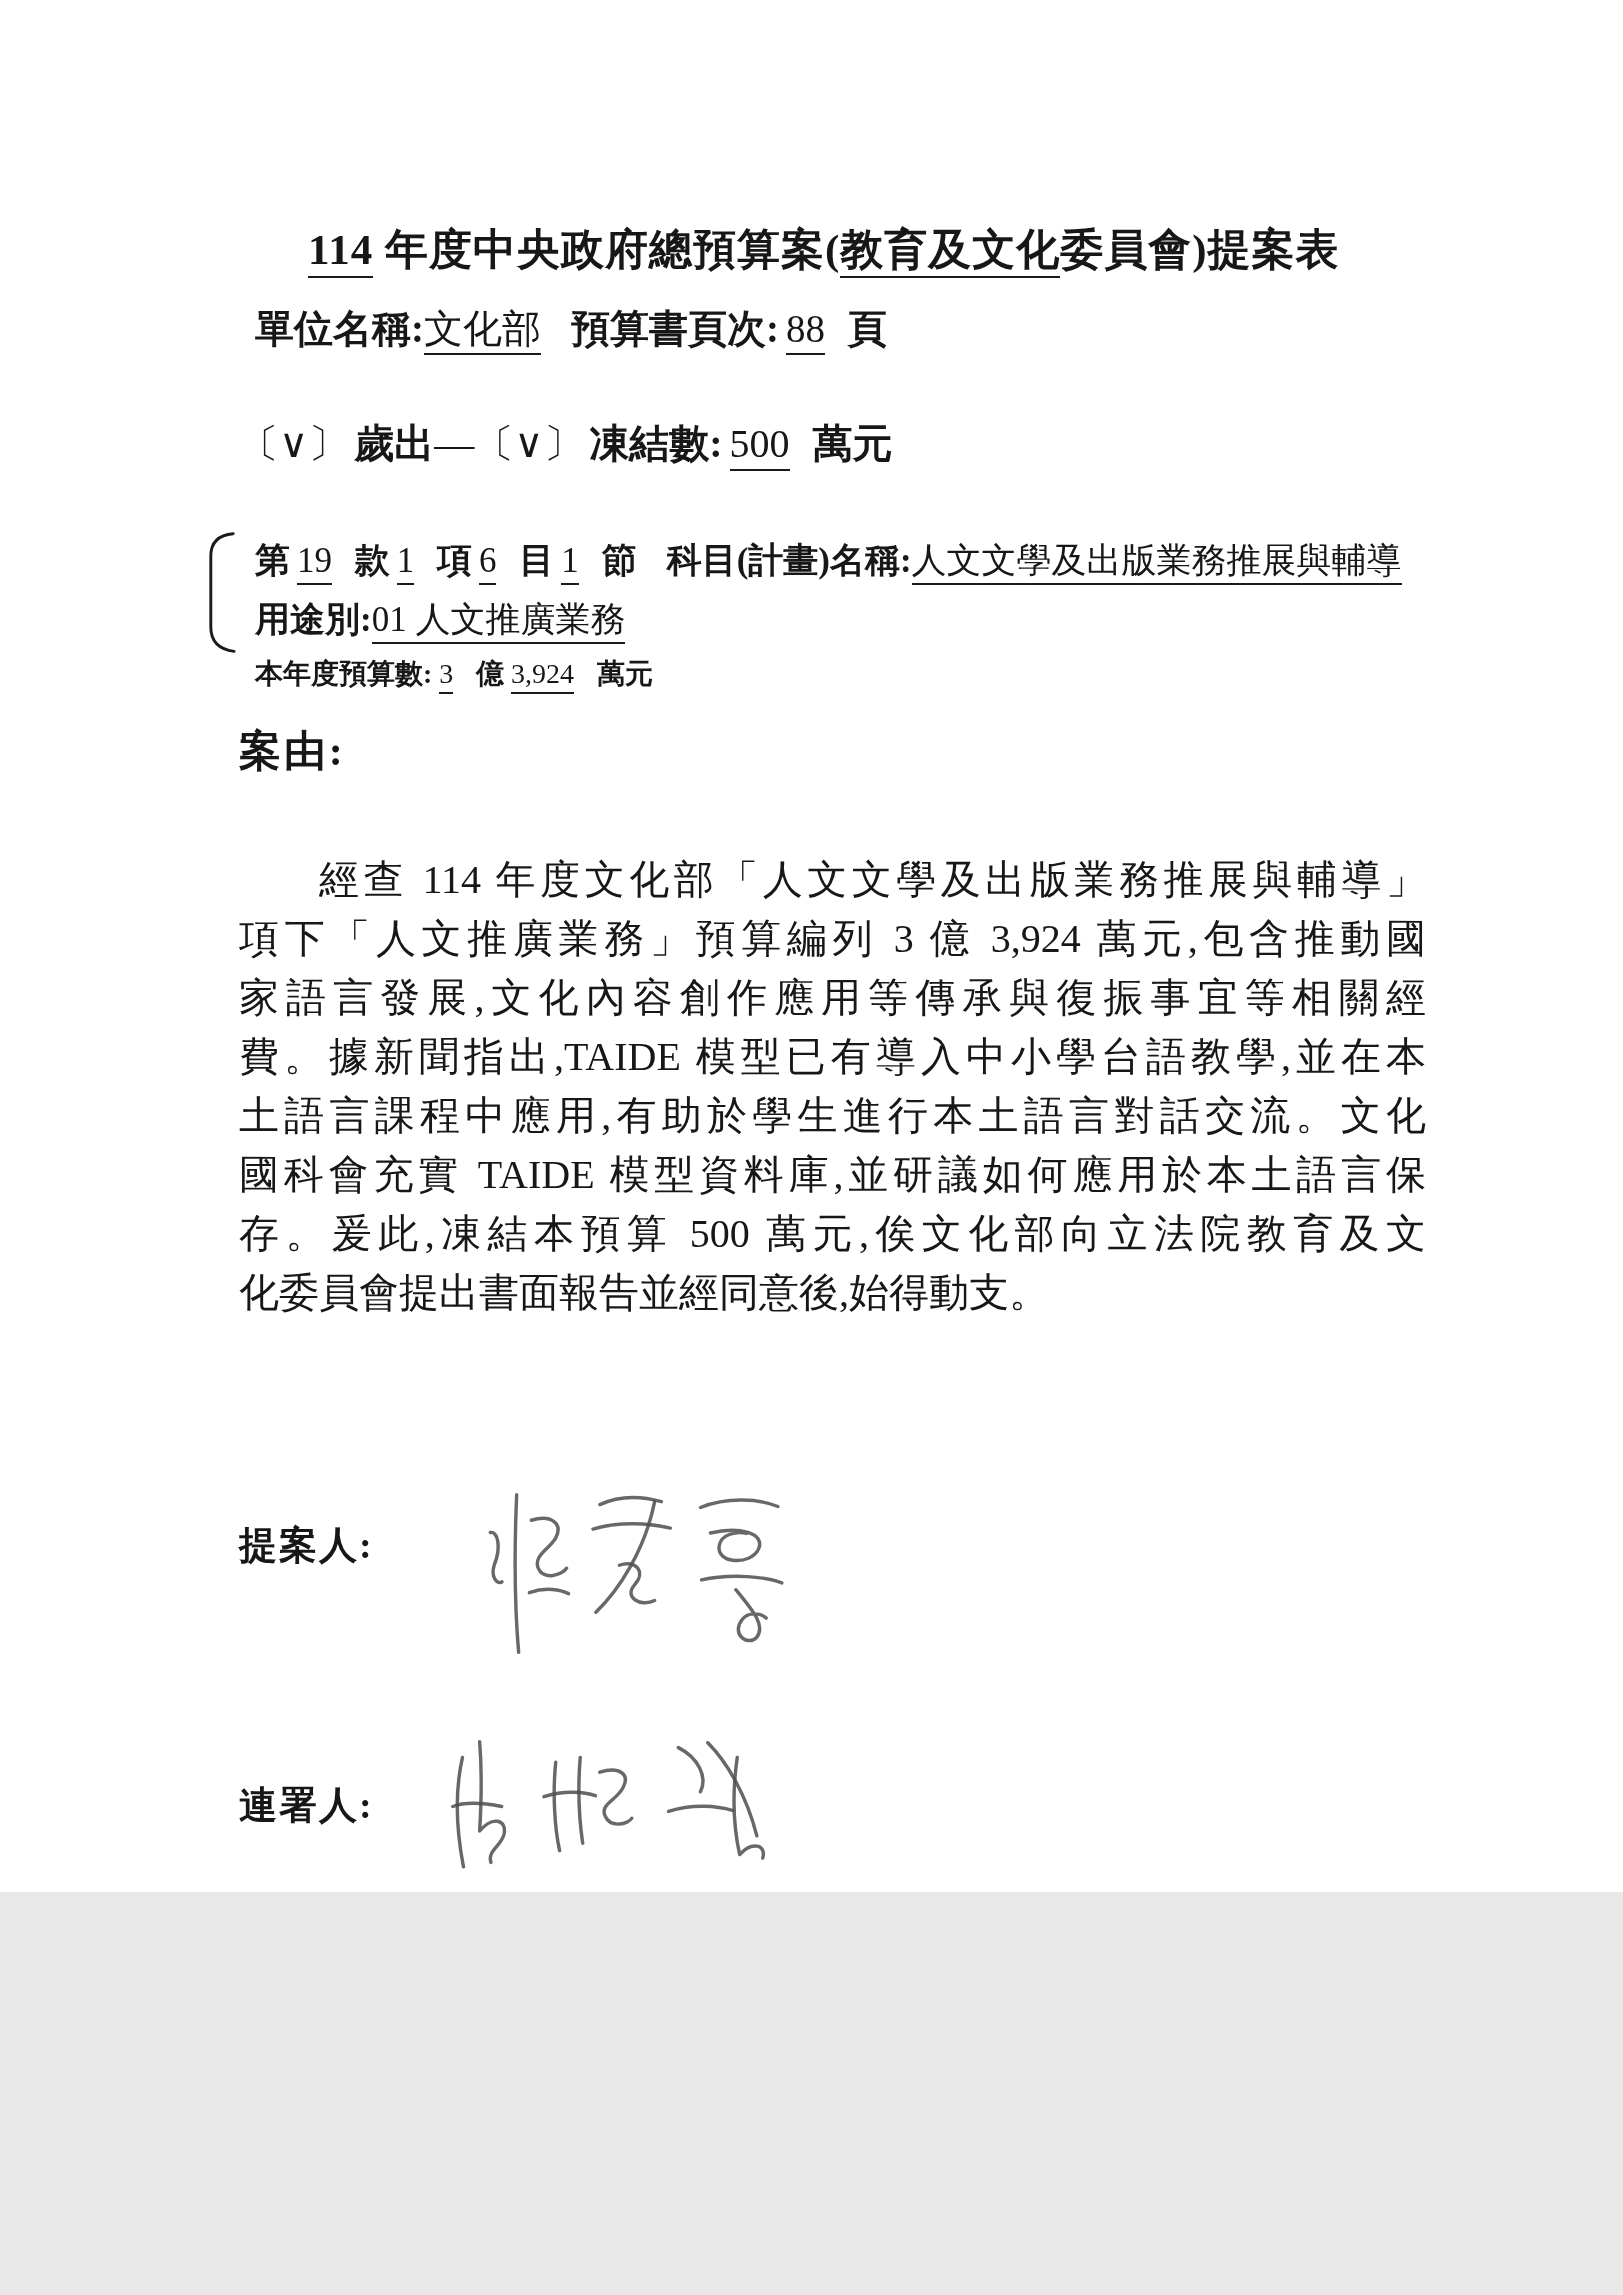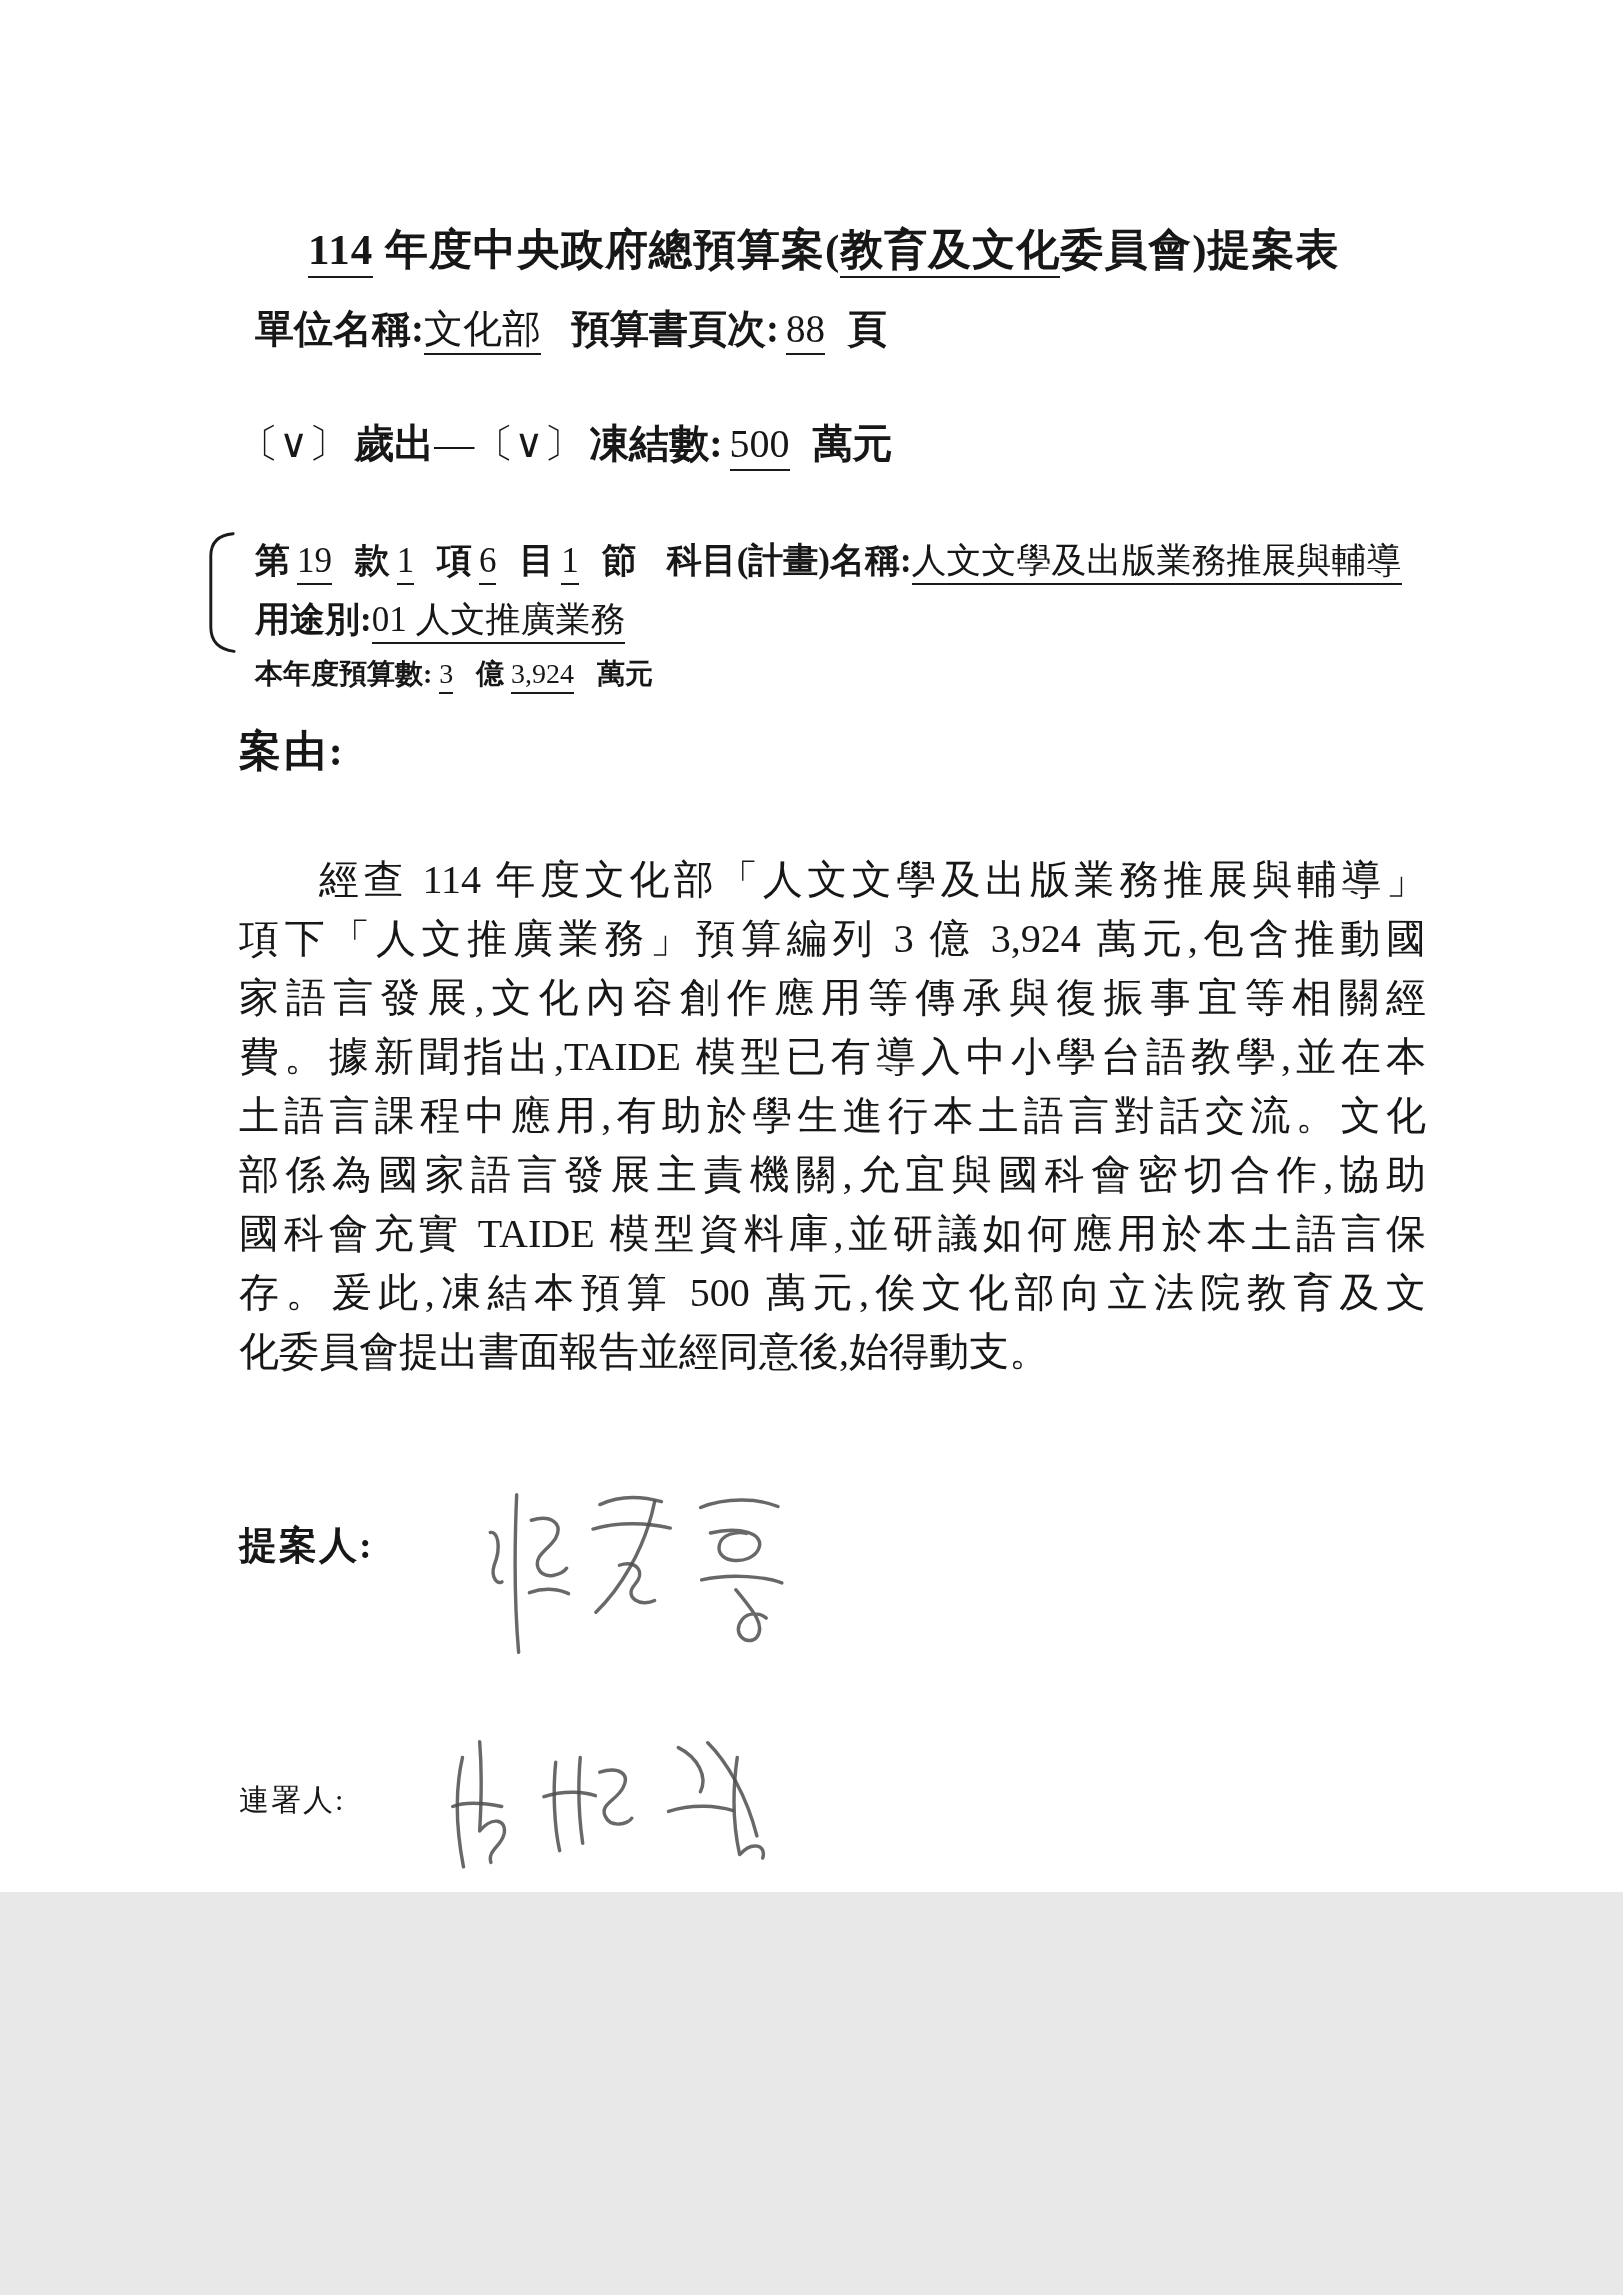--- a/index.html
+++ b/index.html
@@ -31,21 +31,21 @@
 
   #paragraph{
     position:absolute;left:239px;top:850px;width:1187px;
     font-size:40px;line-height:59px;
   }
   .pline{text-align:justify;text-align-last:justify;}
   .pline.first{text-indent:80px;}
   .pline.last{text-align-last:left;}
 
   #proposer-label{top:1520px;font-size:38px;font-weight:bold;letter-spacing:2px;}
-  #cosigner-label{top:1780px;font-size:30px;font-weight:normal;letter-spacing:2px;}
+  #cosigner-label{top:1780px;font-size:38px;font-weight:bold;letter-spacing:2px;}
 
   .sig{position:absolute;}
   .sig svg{display:block;}
   .sig path{fill:none;stroke:#4e4e4e;stroke-width:7;stroke-linecap:round;stroke-linejoin:round;opacity:.85;}
   #sig-cosigner-2 path{stroke:#5a5a5a;stroke-width:6;}
 
   #page-num-center{
     position:absolute;left:662px;top:2124px;
     font-family:"DejaVu Sans",sans-serif;
     font-size:82px;color:#2d2d2d;letter-spacing:6.9px;
@@ -92,21 +92,20 @@
   </div>
 
   <div class="line" id="case-line">案由:</div>
 
   <div id="paragraph">
     <div class="pline first">經查 114 年度文化部「人文文學及出版業務推展與輔導」</div>
     <div class="pline">項下「人文推廣業務」預算編列 3 億 3,924 萬元,包含推動國</div>
     <div class="pline">家語言發展,文化內容創作應用等傳承與復振事宜等相關經</div>
     <div class="pline">費。據新聞指出,TAIDE 模型已有導入中小學台語教學,並在本</div>
     <div class="pline">土語言課程中應用,有助於學生進行本土語言對話交流。文化</div>
-    <div class="pline">部係為國家語言發展主責機關,允宜與國科會密切合作,協助</div>
     <div class="pline">國科會充實 TAIDE 模型資料庫,並研議如何應用於本土語言保</div>
     <div class="pline">存。爰此,凍結本預算 500 萬元,俟文化部向立法院教育及文</div>
     <div class="pline last">化委員會提出書面報告並經同意後,始得動支。</div>
   </div>
 
   <div class="line" id="proposer-label">提案人:</div>
 
   <div class="sig" id="sig-proposer" style="left:471px;top:1486px;" title="陳秀寶">
     <svg width="334" height="181" viewBox="0 0 680 370">
       <path d="M92,18 C88,110 86,225 96,340"></path>

